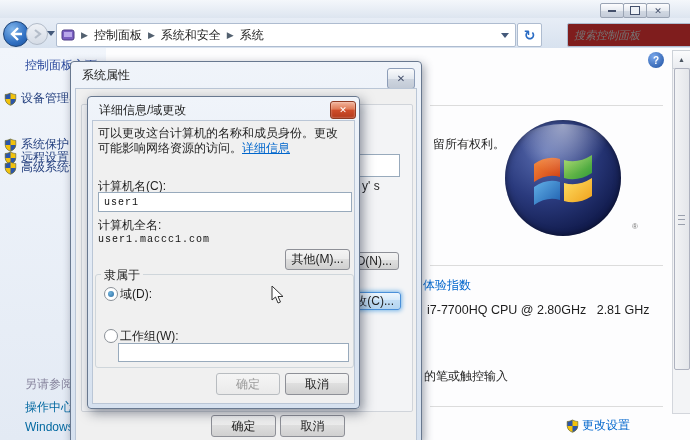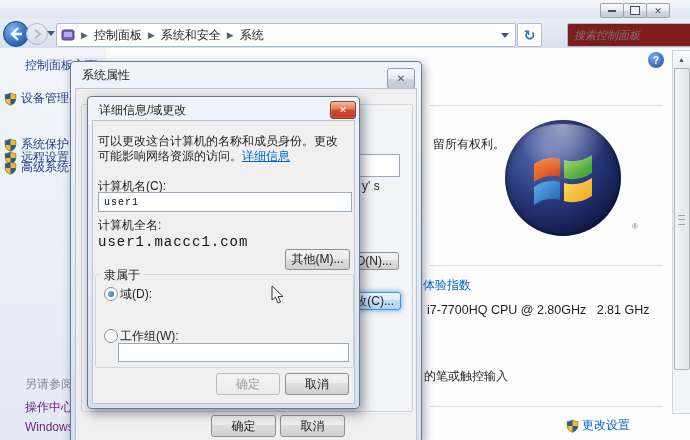--- a/index.html
+++ b/index.html
@@ -24,21 +24,21 @@
               display:flex;align-items:center;justify-content:center;color:#2a6cc4;font-size:14px;font-weight:bold;}
   .searchbox{left:567px;top:23px;width:144px;height:22px;background:#7f1d1d;border:1px solid #aebcd0;border-radius:2px;}
   .searchbox input{position:absolute;left:4px;top:2px;width:116px;height:16px;border:0;outline:none;
                    font-style:italic;font-size:11px;color:#8a93a3;background:transparent;
                    font-family:"Liberation Sans",sans-serif;}
   
   .sidebar{left:0;top:48px;width:106px;height:392px;background:linear-gradient(#f1f5fb,#e3eaf4);border-right:1px solid #cdd8e6;}
   .side-home{left:25px;top:57px;color:#28479c;white-space:nowrap;}
   .side-task{position:absolute;left:4px;display:flex;align-items:center;gap:4px;color:#25407f;white-space:nowrap;}
   .see-hdr{left:25px;top:376px;color:#8a87a0;}
-  .see-link{position:absolute;left:25px;color:#701a75;white-space:nowrap;}
+  .see-link{position:absolute;left:25px;color:#0369a1;white-space:nowrap;}
   
   .mainpane{left:106px;top:48px;width:584px;height:392px;background:#fdfdfe;}
   .hr{height:1px;background:#dcdcdc;}
   .bluelink{color:#0066cc;}
   .orb{left:505px;top:120px;width:116px;height:116px;border-radius:50%;
        background:radial-gradient(circle at 35% 28%,#5a6db0 0%,#2a3a7d 42%,#121c4e 75%,#070c2c 100%);
        box-shadow:inset 0 0 6px rgba(0,0,0,.5);}
   .orb .gloss{position:absolute;left:10px;top:4px;width:96px;height:52px;border-radius:50%;
        background:radial-gradient(ellipse at 50% 0%,rgba(255,255,255,.5),rgba(255,255,255,0) 70%);}
   
@@ -58,21 +58,21 @@
   .closebtn-red{background:linear-gradient(#f2b49c,#e07a56 45%,#cf4d2a 50%,#b43a1c);border:1px solid #8f3категория0 0;border:1px solid #8f3a22;border-radius:3px;
                 display:flex;align-items:center;justify-content:center;color:#fff;font-size:9px;font-weight:bold;
                 box-shadow:inset 0 0 2px rgba(255,255,255,.6);}
   .btn{background:linear-gradient(#f4f4f4,#ececec 45%,#dfdfdf 46%,#d0d0d0);border:1px solid #8e9097;border-radius:3px;
        display:flex;align-items:center;justify-content:center;font-size:12px;color:#222;}
   .btn.disabled{color:#9b9b9b;background:linear-gradient(#f5f5f5,#eaeaea);border-color:#b8bcc0;}
   .btn.focusblue{border:1px solid #4a90d9;box-shadow:0 0 4px 1px #7ab6e8;background:linear-gradient(#eef6fd,#d7eafa 45%,#c3def5 46%,#b3d4f0);}
   .tin{background:#fff;border:1px solid #98aabc;}
   .tin input{position:absolute;left:3px;top:1px;right:3px;bottom:1px;width:calc(100% - 6px);border:0;outline:none;background:transparent;
              font-family:"Liberation Mono","DejaVu Sans Mono",monospace;font-size:10px;letter-spacing:1px;color:#111;}
-  .mono{font-family:"Liberation Mono","DejaVu Sans Mono",monospace;font-size:14px;letter-spacing:1px;color:#111;}
+  .mono{font-family:"Liberation Mono","DejaVu Sans Mono",monospace;font-size:10px;letter-spacing:1px;color:#111;}
   .gbox{border:1px solid #cfd6db;border-radius:3px;}
   .gb-label{position:absolute;background:#f0f0f0;padding:0 3px;}
   .radio{width:12px;height:12px;border-radius:50%;background:#fff;border:1px solid #8a9097;}
   .radio.sel:after{content:"";position:absolute;left:3px;top:3px;width:6px;height:6px;border-radius:50%;
                    background:radial-gradient(circle at 35% 35%,#6fb3dc,#2d6da3);}
   .tabpage{background:#f3f4f6;border:1px solid #d0d4da;border-radius:2px;}
   .wspre{white-space:pre;}
 </style>
 </head>
 <body>
@@ -260,21 +260,21 @@
     <div class="abs btn" style="left:209px;top:353px;width:63px;height:20px;">取消</div>
   </div>
 
   <div class="abs dlg" style="left:87px;top:96px;width:271px;height:311px;box-shadow:3px 4px 12px rgba(30,40,60,.5);border-radius:4px;">
     <span class="dlg-title">详细信息/域更改</span>
     <div class="abs closebtn-red" style="left:242px;top:4px;width:24px;height:16px;">
       <span>✕</span>
     </div>
     <div class="dlg-body" style="left:4px;top:23px;right:4px;bottom:4px;"></div>
 
-    <div class="abs" style="left:10px;top:29px;width:251px;line-height:15px;margin-top:8px;">
+    <div class="abs" style="left:10px;top:29px;width:251px;line-height:15px;">
       <span>可以更改这台计算机的名称和成员身份。更改可能影响网络资源的访问。</span><a href="#" class="bluelink" style="text-decoration:underline;">详细信息</a>
     </div>
 
     <div class="abs" style="left:10px;top:81px;">计算机名(C):</div>
     <div class="abs tin" style="left:10px;top:95px;width:252px;height:18px;">
       <input value="user1" style="">
     </div>
 
     <div class="abs" style="left:10px;top:120px;">计算机全名:</div>
     <div class="abs mono" style="left:10px;top:137px;">user1.maccc1.com</div>

